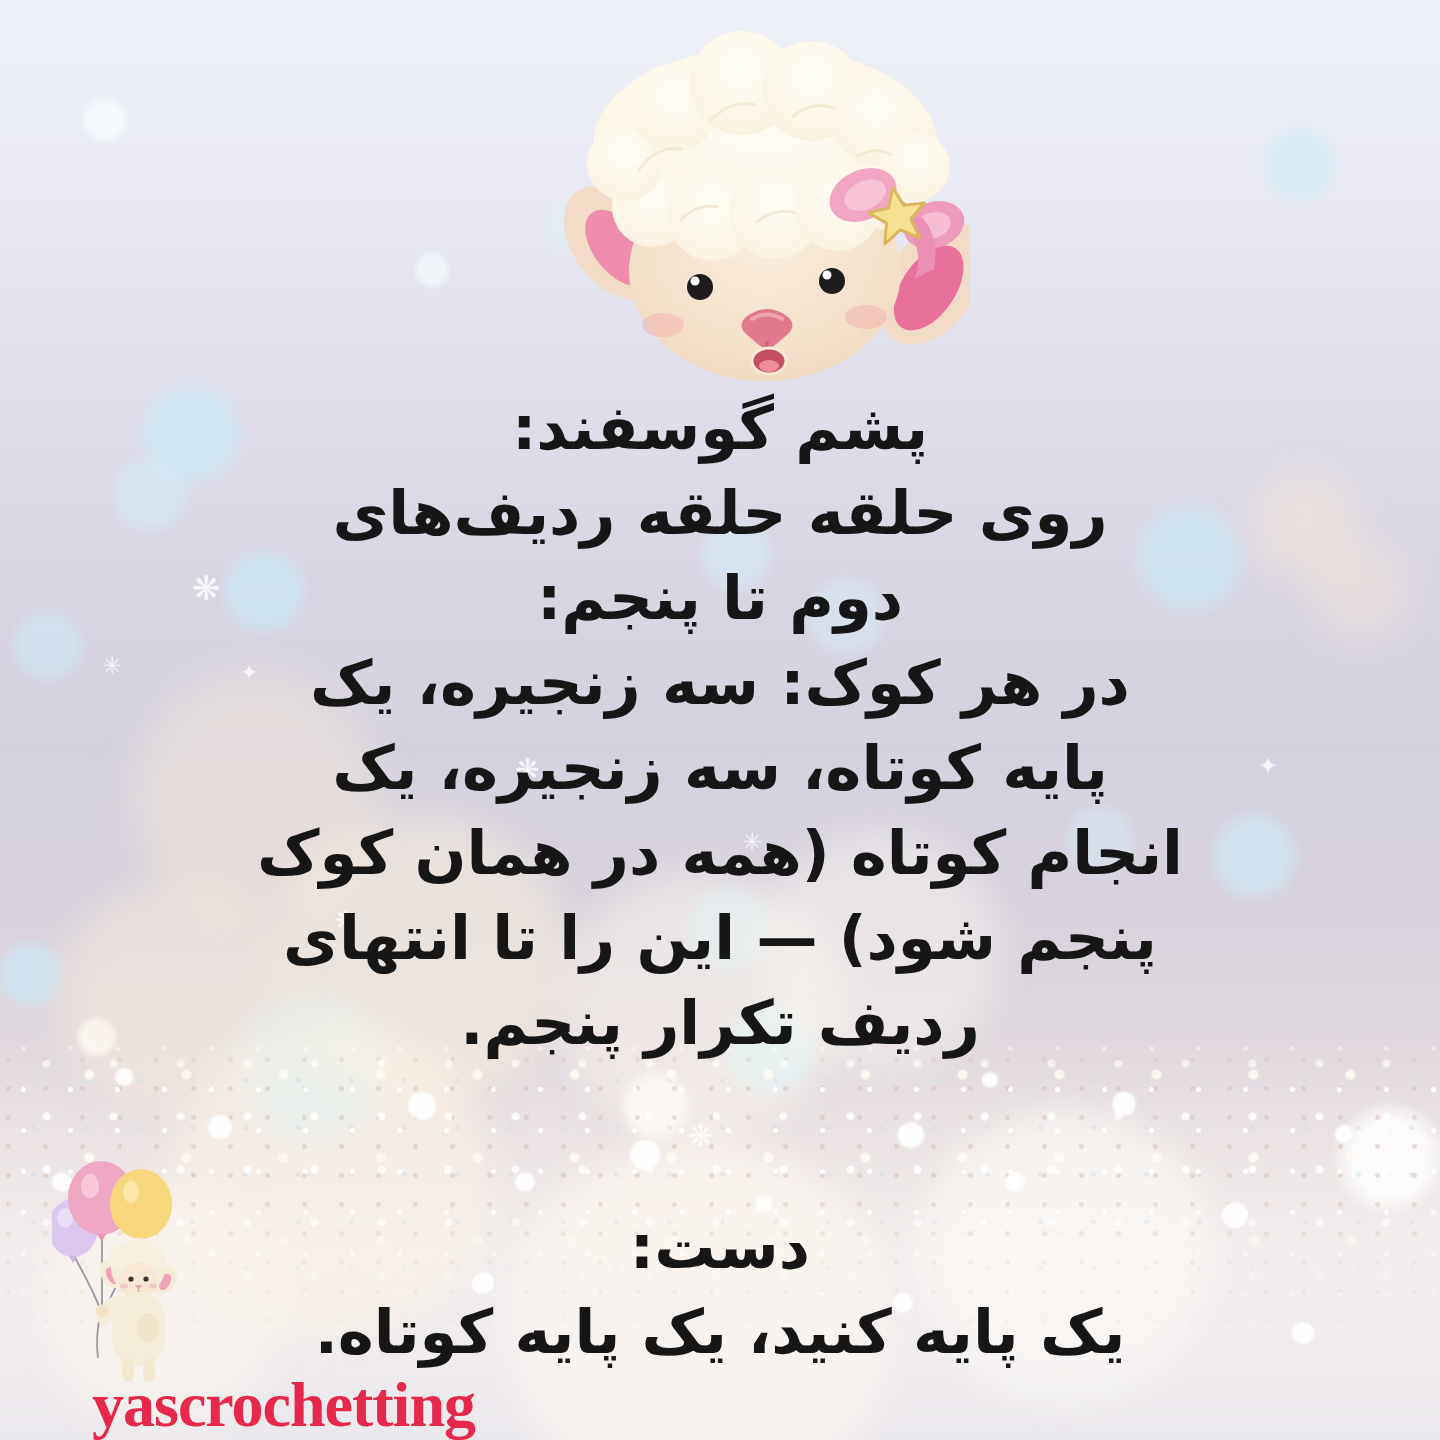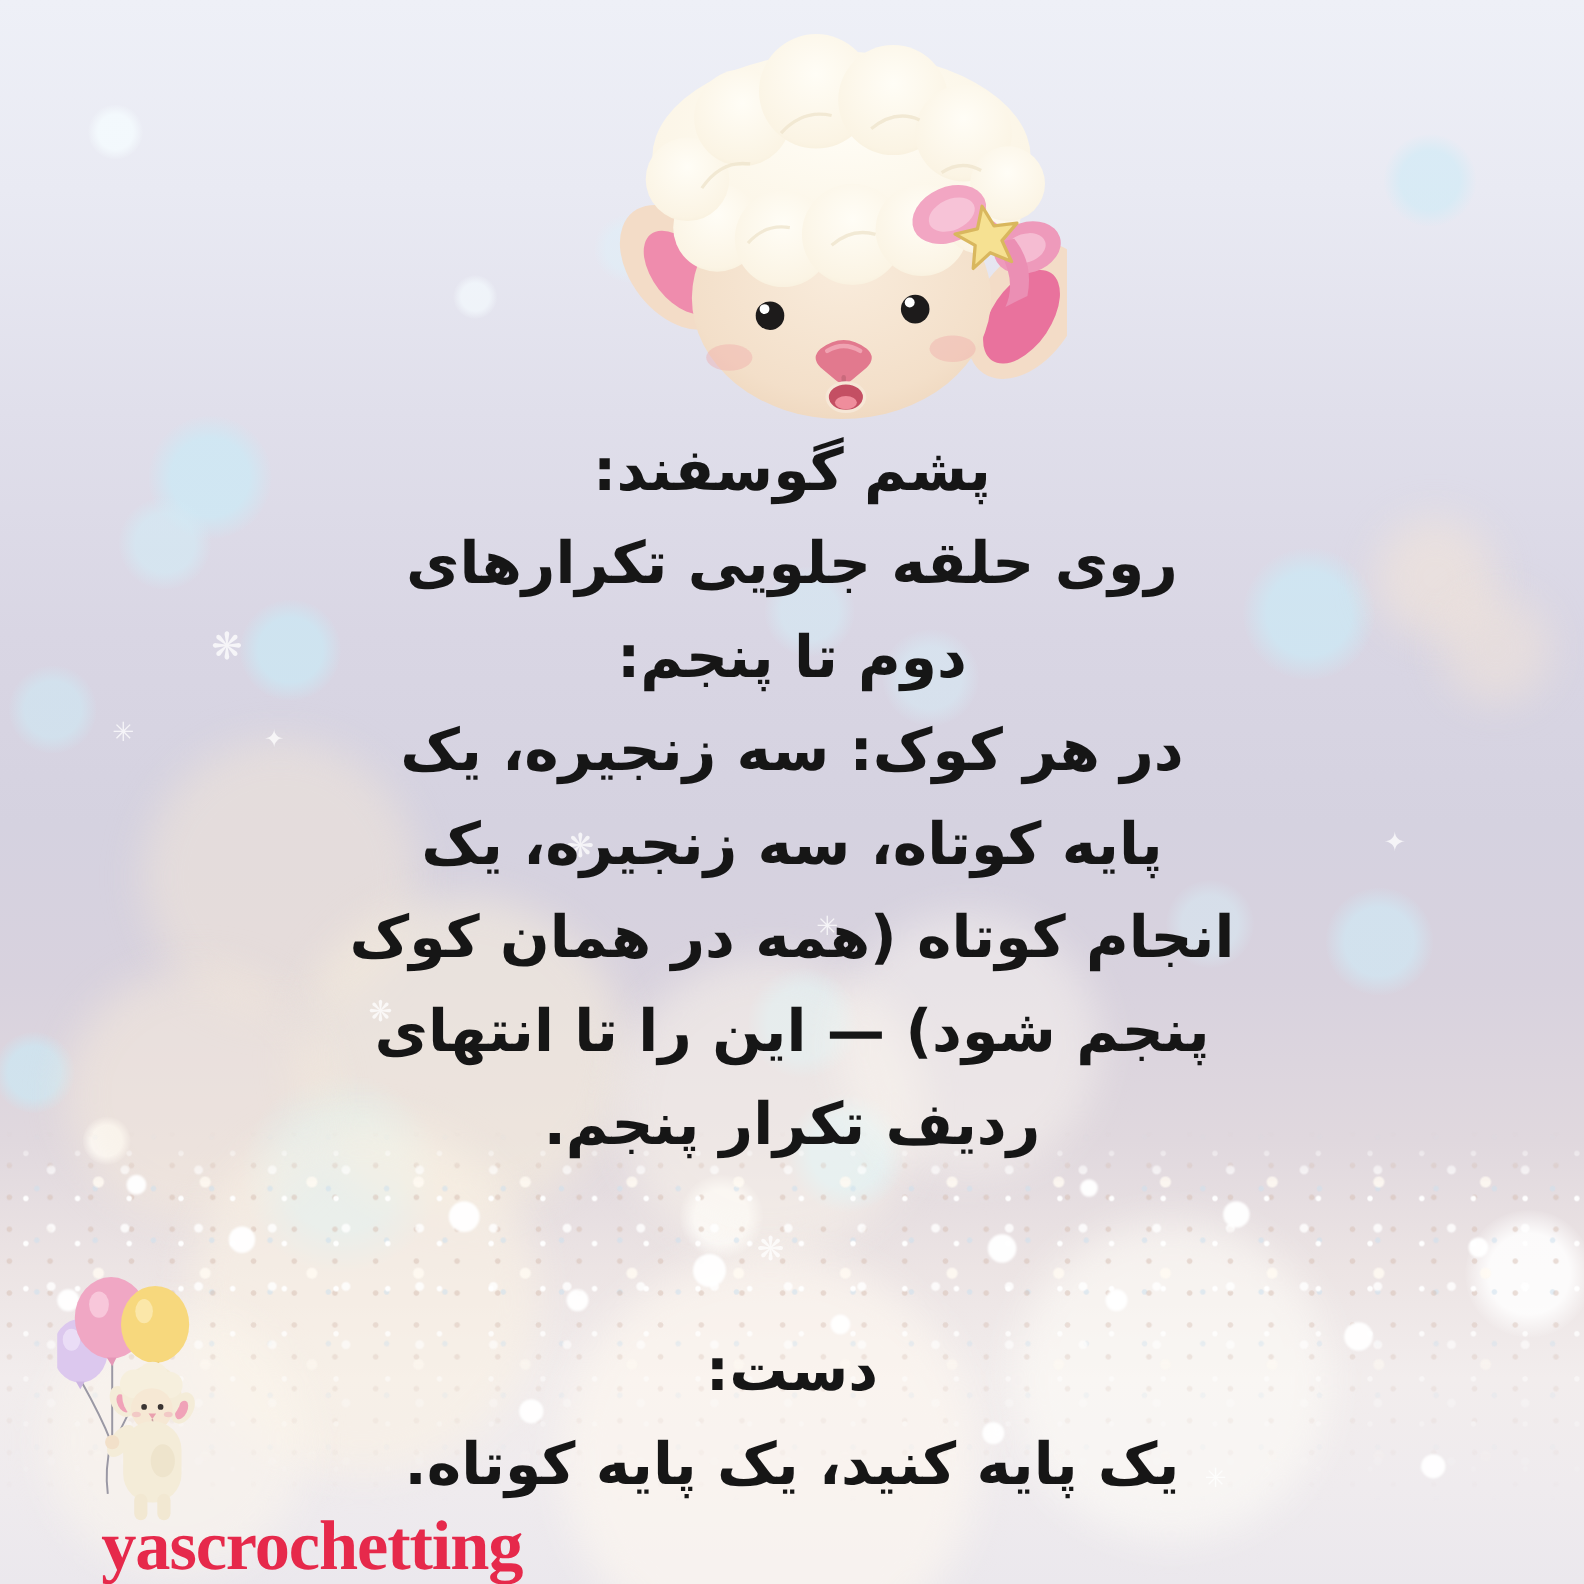--- a/index.html
+++ b/index.html
@@ -23,21 +23,21 @@
       radial-gradient(circle, rgba(214,190,178,.5) 0 2px, rgba(214,190,178,0) 3px),
       radial-gradient(circle, rgba(255,250,242,.85) 0 4px, rgba(255,250,242,0) 6px),
       radial-gradient(circle, rgba(205,224,238,.55) 0 2px, rgba(205,224,238,0) 3px);
     background-size:47px 41px, 67px 53px, 37px 29px, 97px 83px, 53px 47px;
     background-position:0 0, 13px 9px, 27px 17px, 41px 5px, 7px 29px;
     -webkit-mask-image:linear-gradient(180deg, rgba(0,0,0,0) 0%, #000 14%, #000 46%, rgba(0,0,0,.35) 72%, rgba(0,0,0,0) 100%);
     mask-image:linear-gradient(180deg, rgba(0,0,0,0) 0%, #000 14%, #000 46%, rgba(0,0,0,.35) 72%, rgba(0,0,0,0) 100%);
   }
   .fa-text{
     position:absolute;left:0;width:1440px;text-align:center;direction:rtl;
-    color:#161616;font-weight:bold;font-size:53px;line-height:85px;
+    color:#161616;font-weight:bold;font-size:61px;line-height:85px;
     letter-spacing:0;
   }
   .fa-text div{white-space:nowrap;}
   #watermark{
     position:absolute;left:92px;top:1368px;
     font-family:"Liberation Serif","DejaVu Serif",serif;
     font-weight:bold;font-size:64px;letter-spacing:-1px;
   }
   svg{position:absolute;display:block;}
 </style>
@@ -180,21 +180,21 @@
         <ellipse cx="372" cy="200" rx="19" ry="13" fill="#f5bcd2"></ellipse>
       </g>
       <path d="M344 196 q22 32 10 58 l20 -10 q6 -30 -12 -52 Z" fill="#eb8fb4"></path>
       <circle cx="338" cy="186" r="11" fill="#ef9fc0"></circle>
       <path d="M332.8 162.5 L343.7 180.3 L364.5 177.9 L350.9 193.8 L359.6 212.8 L340.3 204.8 L324.8 219 L326.5 198.1 L308.3 187.8 L328.6 183 Z" fill="#f6e192" stroke="#d9b75e" stroke-width="3" stroke-linejoin="round"></path>
     </g>
   </svg>
 
   <div class="fa-text" dir="rtl" style="top: 385px; color: rgb(22, 22, 22);">
     <div>پشم گوسفند:</div>
-    <div>روی حلقه جلویی تکرار‌های</div>
+    <div>روی حلقه حلقه ردیف‌های</div>
     <div>دوم تا پنجم:</div>
     <div>در هر کوک: سه زنجیره، یک</div>
     <div>پایه کوتاه، سه زنجیره، یک</div>
     <div>انجام کوتاه (همه در همان کوک</div>
     <div>پنجم شود) — این را تا انتهای</div>
     <div>ردیف تکرار پنجم.</div>
   </div>
 
   <div class="fa-text" dir="rtl" style="top: 1204px; color: rgb(22, 22, 22);">
     <div>دست:</div>

